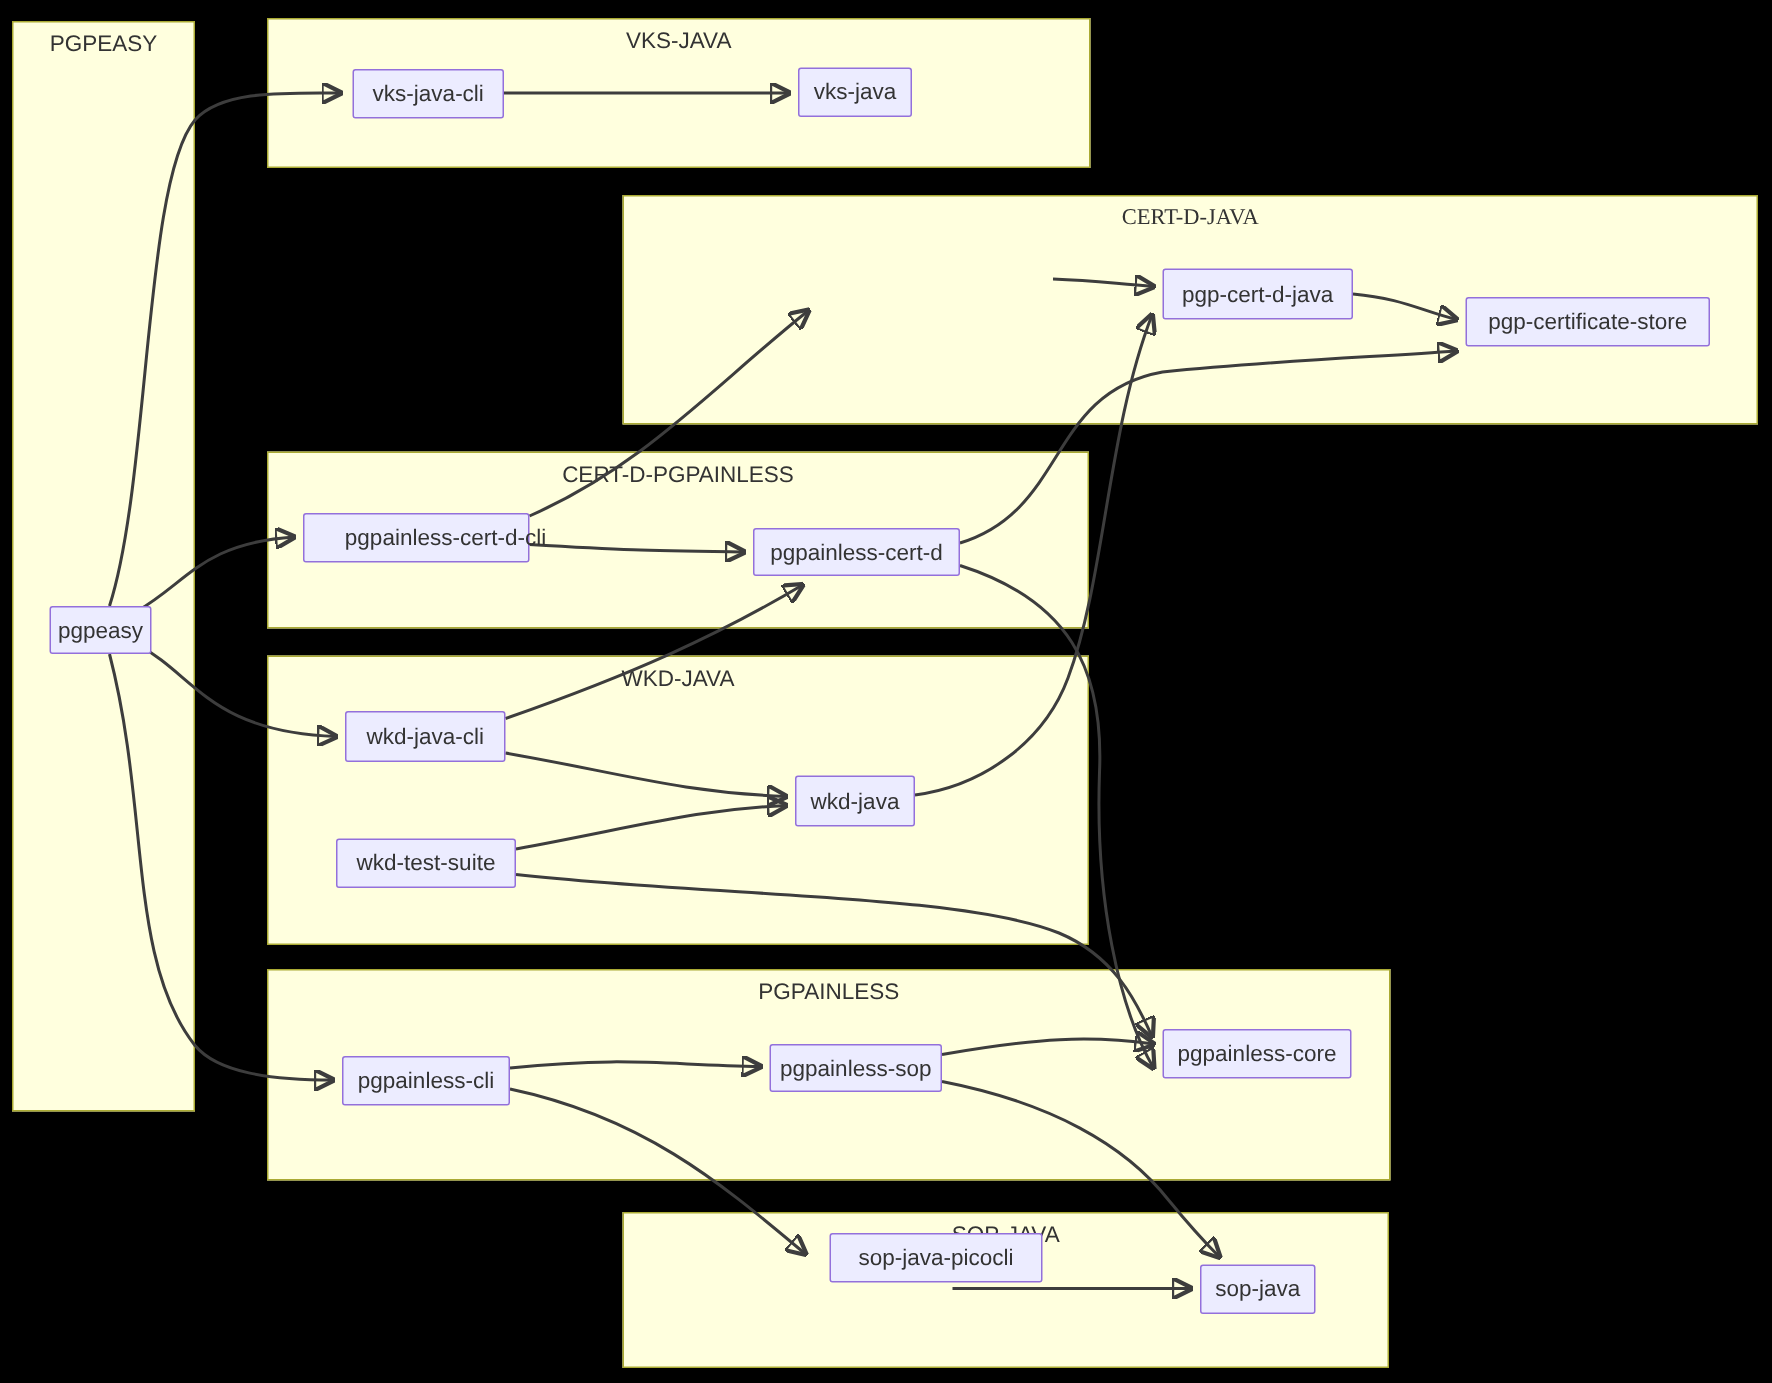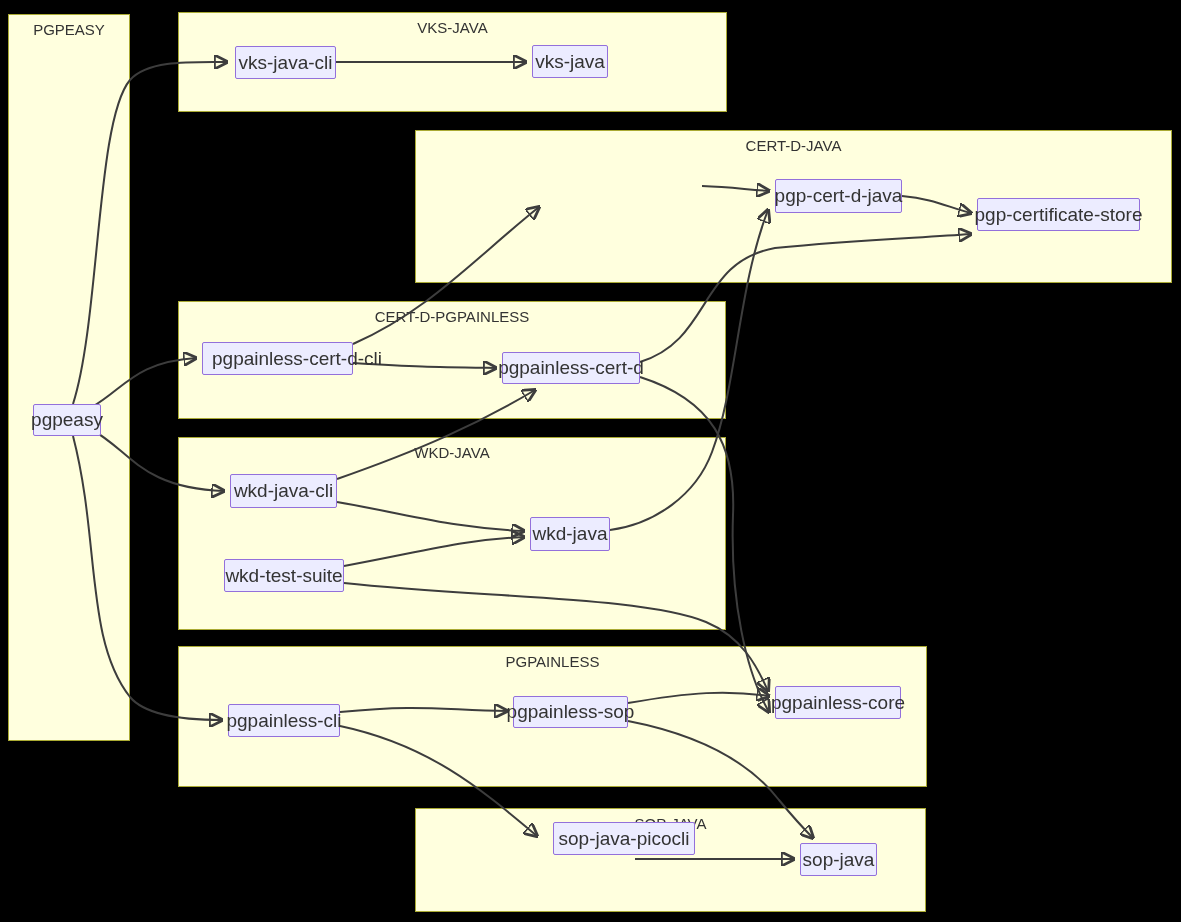--- a/index.html
+++ b/index.html
@@ -10,34 +10,34 @@
   .canvas{position:relative;width:1181px;height:922px;background:var(--bg);
           font-family:"Liberation Sans","DejaVu Sans",sans-serif;overflow:hidden;}
   .cluster{position:absolute;background:var(--cluster-fill);border:1px solid var(--cluster-border);
            box-sizing:border-box;z-index:0;}
   .cluster-title{position:absolute;left:0;right:0;top:6px;text-align:center;
                  font-size:15px;color:var(--text);z-index:1;}
   svg.edge-layer{position:absolute;left:0;top:0;z-index:2;}
   svg.edge-layer path{fill:none;stroke:var(--edge);stroke-width:2px;}
   .node{position:absolute;background:var(--node-fill);border:1px solid var(--node-border);
         box-sizing:border-box;border-radius:2px;display:flex;align-items:center;justify-content:center;
-        font-size:19px;color:var(--text);white-space:nowrap;z-index:3;}
+        font-size:15px;color:var(--text);white-space:nowrap;z-index:3;}
 </style>
 </head>
 <body>
 
 <div class="canvas">
 
   <div class="cluster" style="left:8px;top:14px;width:122px;height:727px;">
     <div class="cluster-title">PGPEASY</div>
   </div>
   <div class="cluster" style="left:178px;top:12px;width:549px;height:100px;">
     <div class="cluster-title">VKS-JAVA</div>
   </div>
-  <div class="cluster" style="left:415px;top:130px;width:757px;height:153px;">
+  <div class="cluster" style="left:415px;top:130px;width:757px;height:153px;font-family:Liberation Serif, serif;">
     <div class="cluster-title">CERT-D-JAVA</div>
   </div>
   <div class="cluster" style="left:178px;top:301px;width:548px;height:118px;">
     <div class="cluster-title">CERT-D-PGPAINLESS</div>
   </div>
   <div class="cluster" style="left:178px;top:437px;width:548px;height:193px;">
     <div class="cluster-title">WKD-JAVA</div>
   </div>
   <div class="cluster" style="left:178px;top:646px;width:749px;height:141px;">
     <div class="cluster-title">PGPAINLESS</div>

